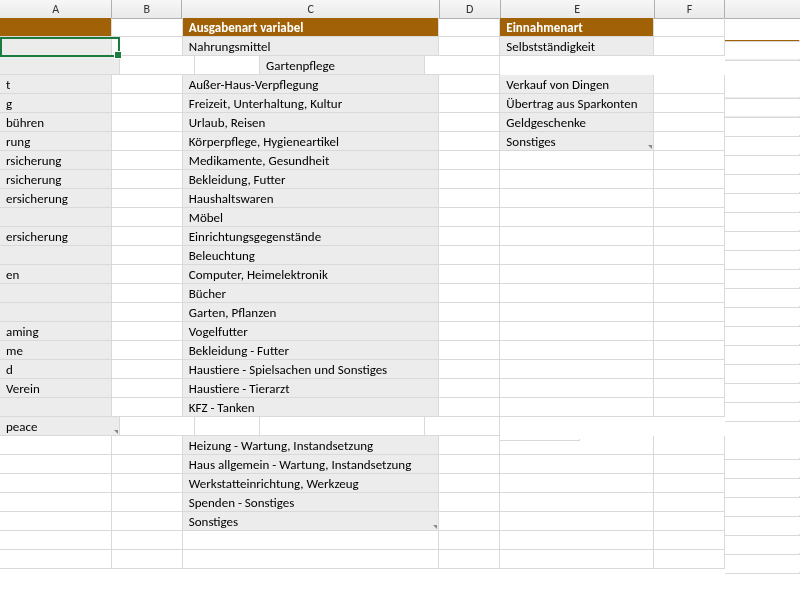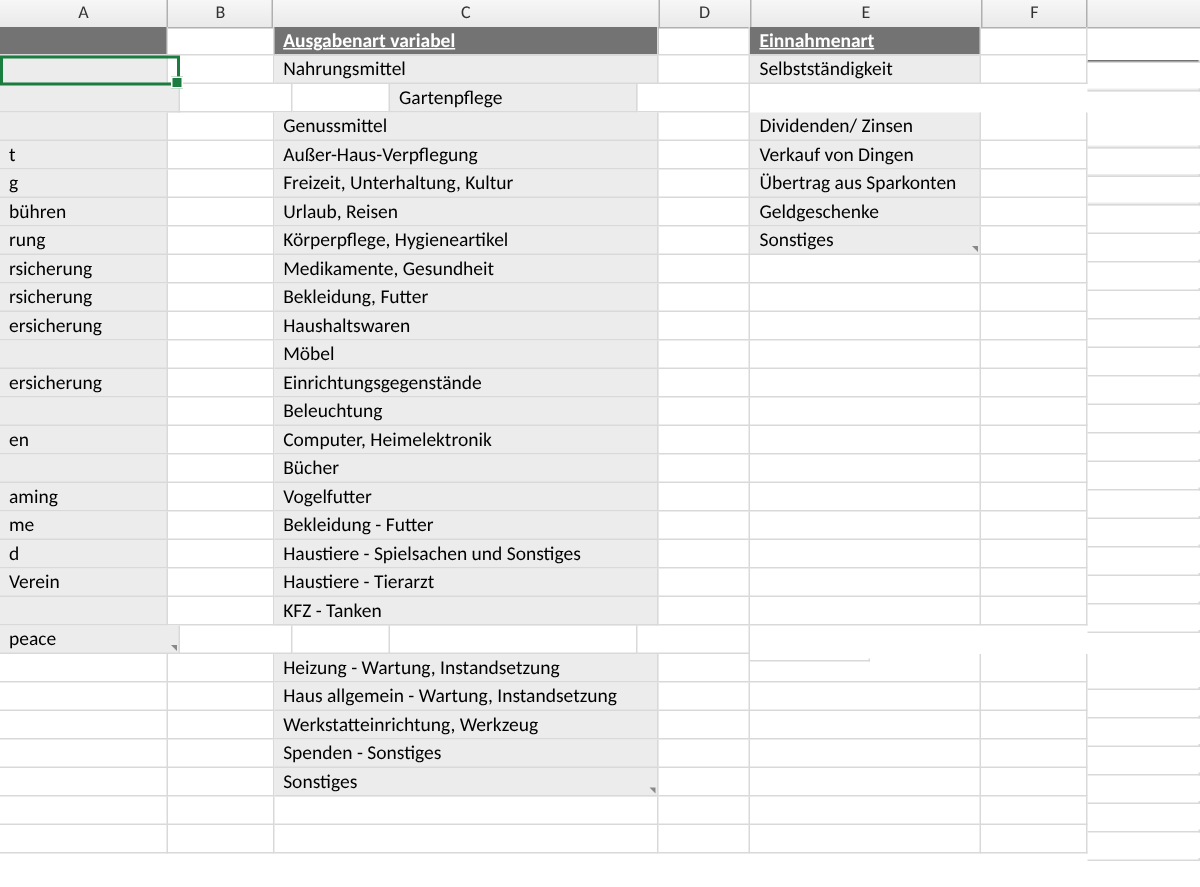--- a/index.html
+++ b/index.html
@@ -57,24 +57,23 @@
     padding: 1px 4px 0 6px;
     overflow: hidden;
     white-space: nowrap;
     line-height: 17px;
     font-size: 13px;
   }
   .shade {
     background: #ececec;
   }
   .header-cell {
-    background: #737373;
+    background: #a16207;
     color: #ffffff;
     font-weight: bold;
-    text-decoration: underline;
   }
   
   .col-A { width: 120px; }
   .col-B { width: 75px; }
   .col-C { width: 275px; }
   .col-D { width: 65px; }
   .col-E { width: 165px; }
   .col-F { width: 75px; }
   .col-G { width: 80px; margin-top: 22px; } 
 
@@ -159,29 +158,20 @@
 
     <div class="row">
       <div class="cell col-A shade"></div>
       <div class="cell col-B"></div>
       <div class="cell col-D"></div>
       <div class="cell col-E shade">Gartenpflege</div>
       <div class="cell col-F"></div>
       <div class="cell col-G shade">Rent</div>
     </div>
 
-    <div class="row">
-      <div class="cell col-A shade"></div>
-      <div class="cell col-B"></div>
-      <div class="cell col-C shade">Genussmittel</div>
-      <div class="cell col-D"></div>
-      <div class="cell col-E shade">Dividenden/ Zinsen</div>
-      <div class="cell col-F"></div>
-      <div class="cell col-G shade">Auto</div>
-    </div>
 
     <div class="row">
       <div class="cell col-A shade">t</div>
       <div class="cell col-B"></div>
       <div class="cell col-C shade">Außer-Haus-Verpflegung</div>
       <div class="cell col-D"></div>
       <div class="cell col-E shade">Verkauf von Dingen</div>
       <div class="cell col-F"></div>
       <div class="cell col-G shade">Rent</div>
     </div>
@@ -289,20 +279,29 @@
     <div class="row">
       <div class="cell col-A shade"></div>
       <div class="cell col-B"></div>
       <div class="cell col-C shade">Bücher</div>
       <div class="cell col-D"></div>
       <div class="cell col-E"></div>
       <div class="cell col-F"></div>
       <div class="cell col-G"></div>
     </div>
 
+    <div class="row">
+      <div class="cell col-A shade"></div>
+      <div class="cell col-B"></div>
+      <div class="cell col-C shade">Garten, Pflanzen</div>
+      <div class="cell col-D"></div>
+      <div class="cell col-E"></div>
+      <div class="cell col-F"></div>
+      <div class="cell col-G"></div>
+    </div>
 
     <div class="row">
       <div class="cell col-A shade">aming</div>
       <div class="cell col-B"></div>
       <div class="cell col-C shade">Vogelfutter</div>
       <div class="cell col-D"></div>
       <div class="cell col-E"></div>
       <div class="cell col-F"></div>
       <div class="cell col-G"></div>
     </div>

